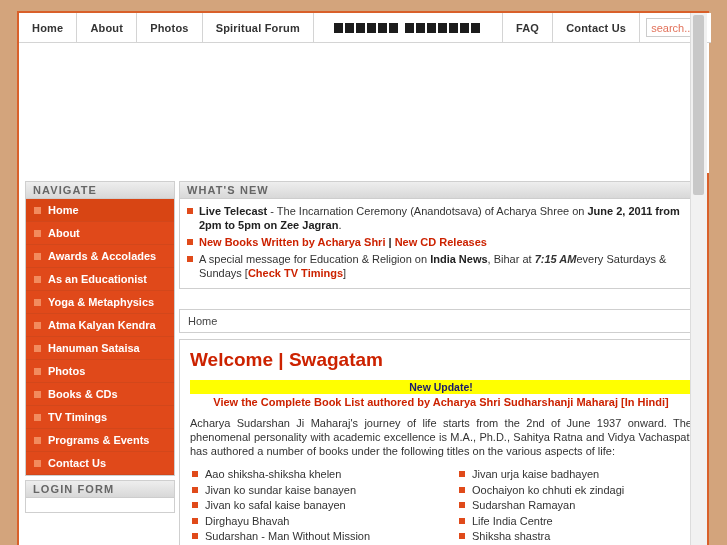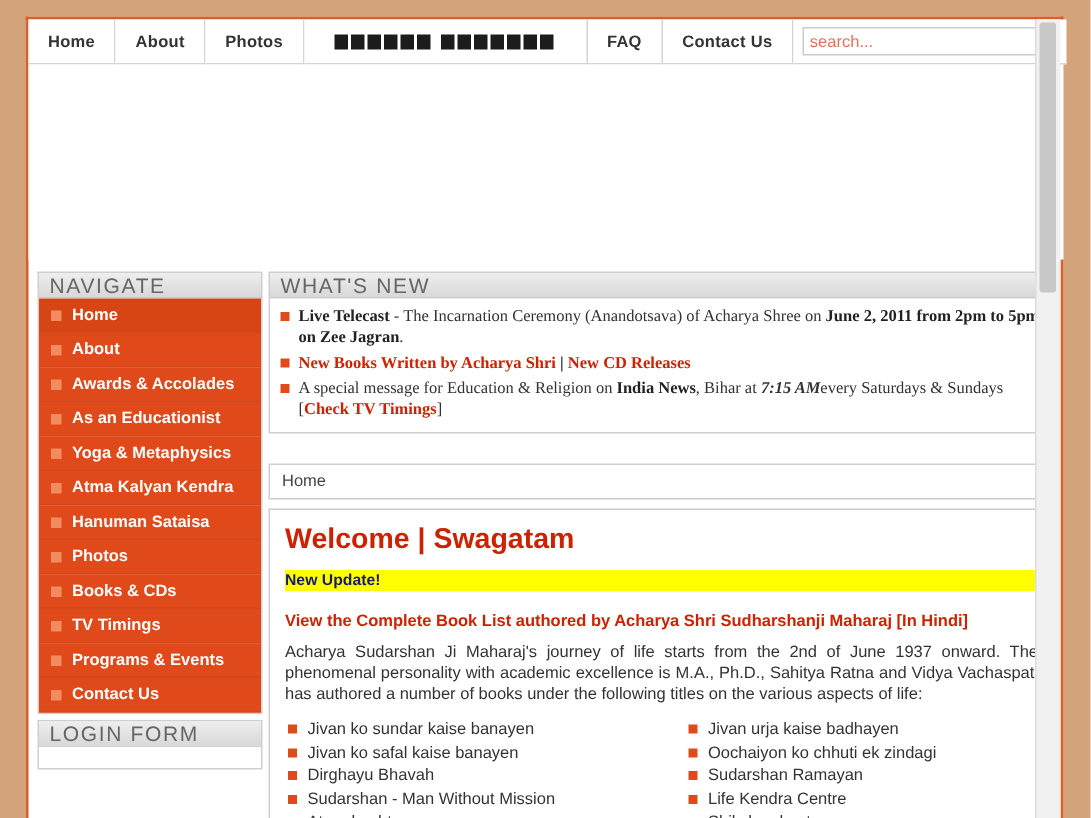--- a/index.html
+++ b/index.html
@@ -142,22 +142,22 @@
   }
   .module {
     border: 1px solid #cfcfcf;
     background: #ffffff;
     margin-bottom: 4px;
   }
   .module-head {
     height: 16px;
     line-height: 16px;
     padding: 0 7px;
-    font-size: 14px;
-    font-weight: normal;
+    font-size: 11px;
+    font-weight: bold;
     letter-spacing: 1.1px;
     color: #666666;
     background: linear-gradient(to bottom, #eeeeee 0%, #e2e2e2 55%, #d8d8d8 100%);
     border-bottom: 1px solid #cdcdcd;
     text-transform: uppercase;
   }
   #nav-menu { list-style: none; margin: 0; padding: 0; }
   #nav-menu li {
     display: flex;
     align-items: center;
@@ -191,21 +191,20 @@
     margin-left: 4px;
     margin-right: 6px;
     margin-top: 8px;
     min-width: 0;
   }
   #whatsnew-module { margin-bottom: 20px; }
   #whatsnew-list {
     list-style: none;
     margin: 0;
     padding: 5px 8px 5px 6px;
-    font-family: Liberation Serif, serif;
   }
   #whatsnew-list li {
     position: relative;
     padding-left: 13px;
     margin-bottom: 3px;
     font-size: 11px;
     line-height: 14px;
     color: #333333;
   }
   #whatsnew-list li:before {
@@ -237,32 +236,33 @@
     padding: 8px 10px 0 10px;
   }
   #article-title {
     font-size: 19px;
     font-weight: bold;
     color: #cc2200;
     margin: 1px 0 9px 0;
   }
   #update-banner {
     background: #ffff00;
+    text-align: center;
     font-size: 10.5px;
     font-weight: bold;
     color: #1b1b6b;
     padding: 1px 0 1px 0;
   }
   #update-sub {
+    text-align: center;
     font-size: 11px;
     font-weight: bold;
     color: #cc2200;
     padding: 2px 0 8px 0;
     cursor: pointer;
-    margin-top: 12px;
   }
   #intro-para {
     font-size: 11px;
     line-height: 14px;
     color: #333333;
     text-align: justify;
     margin: 0 0 9px 0;
   }
   #book-columns {
     display: flex;
@@ -302,20 +302,23 @@
     <div id="nav-items-wrap" style="display:flex;">
         <div class="nav-item">
           <span>Home</span>
         </div>
         <div class="nav-item">
           <span>About</span>
         </div>
         <div class="nav-item">
           <span>Photos</span>
         </div>
+        <div class="nav-item">
+          <span>Spiritual Forum</span>
+        </div>
         <div class="nav-item hindi">
           <span class="tofu"></span>
           <span class="tofu"></span>
           <span class="tofu"></span>
           <span class="tofu"></span>
           <span class="tofu"></span>
           <span class="tofu gap"></span>
           <span class="tofu"></span>
           <span class="tofu"></span>
           <span class="tofu"></span>
@@ -425,33 +428,34 @@
         <h1 id="article-title">Welcome | Swagatam</h1>
 
         <div id="update-banner">New Update!</div>
         <div id="update-sub">View the Complete Book List authored by Acharya Shri Sudharshanji Maharaj [In Hindi]</div>
 
         <p id="intro-para">Acharya Sudarshan Ji Maharaj's journey of life starts from the 2nd of June 1937 onward. The phenomenal personality with academic excellence is M.A., Ph.D., Sahitya Ratna and Vidya Vachaspati has authored a number of books under the following titles on the various aspects of life:</p>
 
         <div id="book-columns">
           <div class="book-col left">
             <ul class="book-list" id="books-left">
+                <li>Aao shiksha-shiksha khelen</li>
                 <li>Jivan ko sundar kaise banayen</li>
                 <li>Jivan ko safal kaise banayen</li>
                 <li>Dirghayu Bhavah</li>
                 <li>Sudarshan - Man Without Mission</li>
                 <li>Atamdrashta</li>
               </ul>
           </div>
           <div class="book-col right">
             <ul class="book-list" id="books-right">
                 <li>Jivan urja kaise badhayen</li>
                 <li>Oochaiyon ko chhuti ek zindagi</li>
                 <li>Sudarshan Ramayan</li>
-                <li>Life Kendra Centre</li>
+                <li>Life India Centre</li>
                 <li>Shiksha shastra</li>
               </ul>
           </div>
         </div>
       </div>
 
     </div>
   </div>
 
   <div id="scrollbar-gutter">

